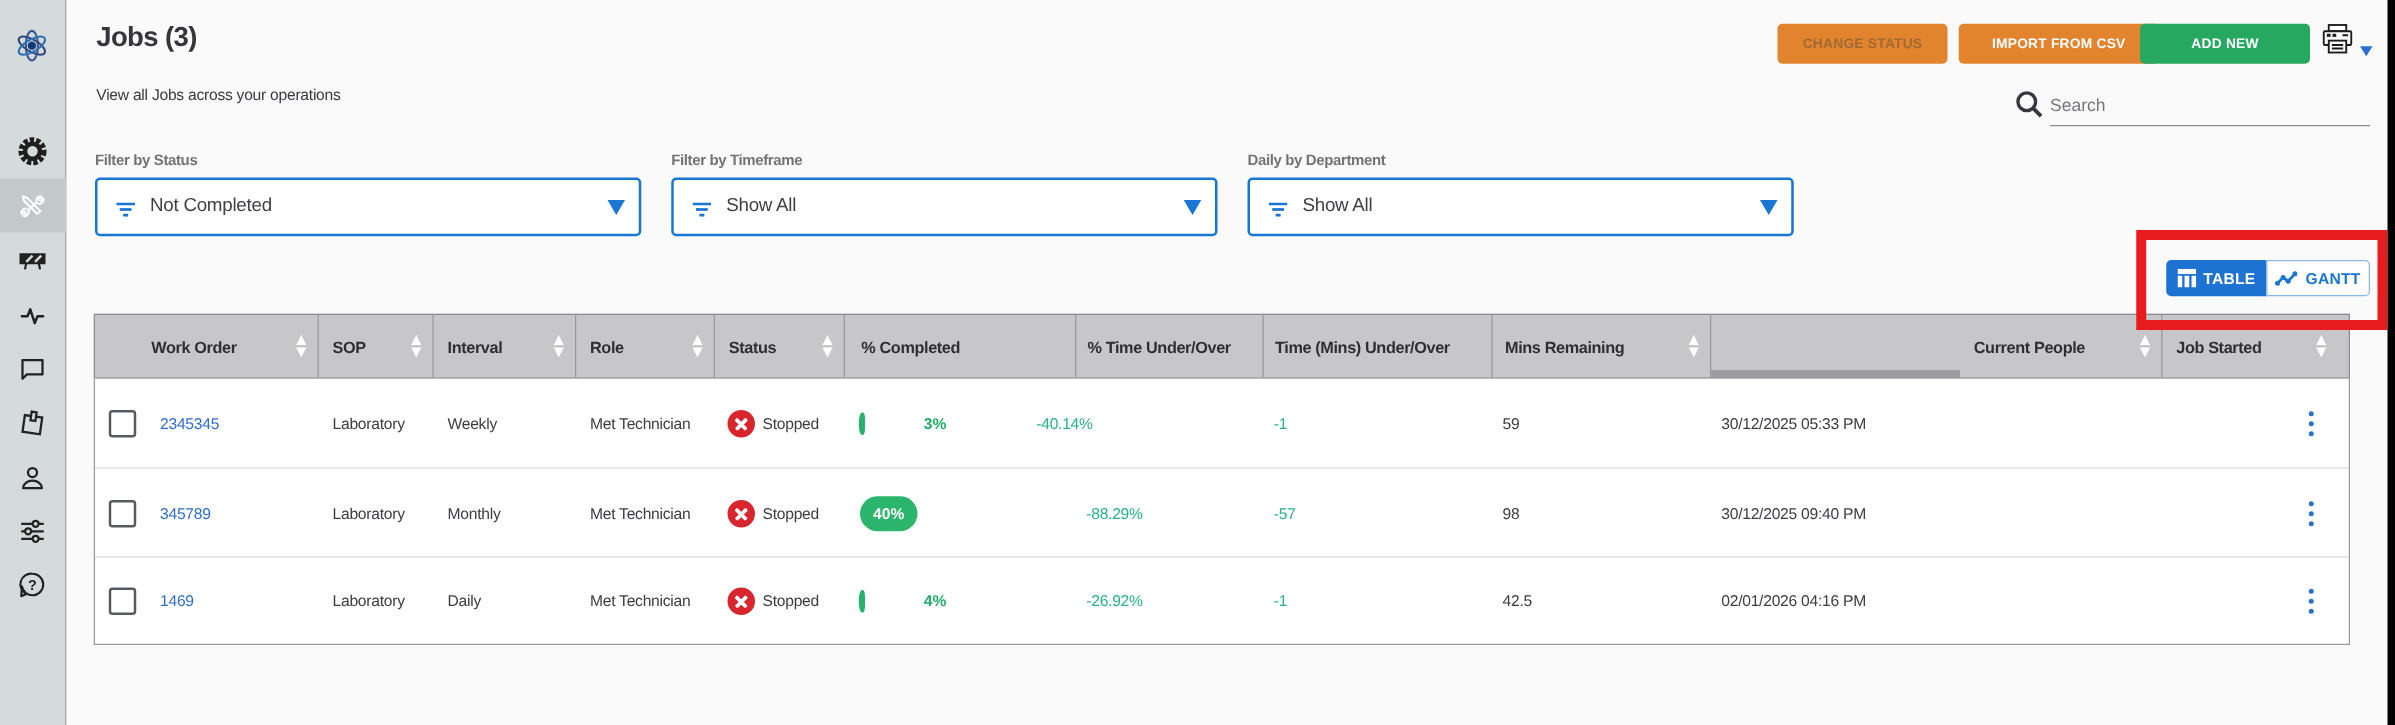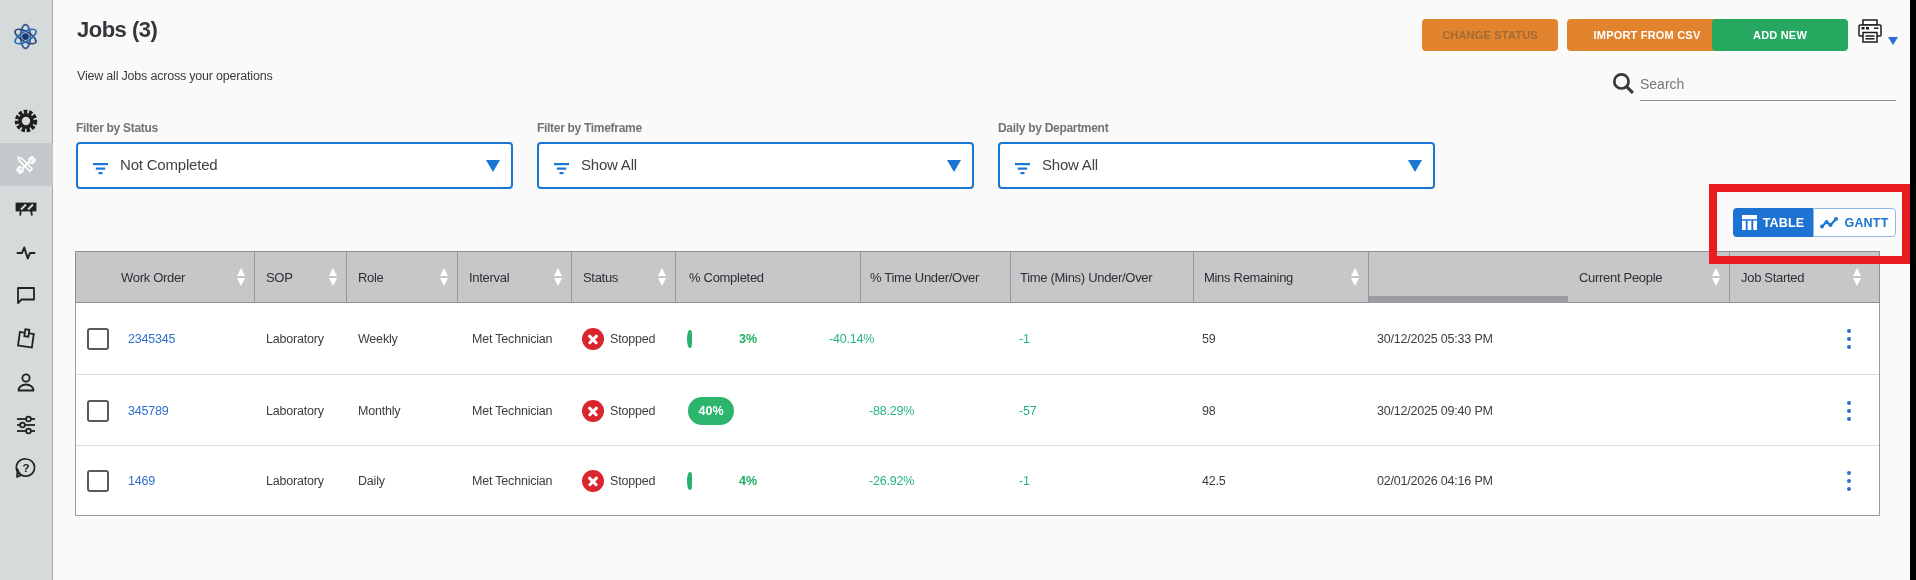--- a/index.html
+++ b/index.html
@@ -21,21 +21,21 @@
   .ftri { top:160px; width:0; height:0; border-left:7px solid transparent; border-right:7px solid transparent; border-top:12px solid #1976d2; }
   .ficon { top:161px; }
   
   #tbtn { left:1733px; top:208px; width:80px; height:29px; background:#1e73d2; border-radius:4px 0 0 4px; color:#fff; }
   #gbtn { left:1813px; top:208px; width:83px; height:29px; background:#fff; border:1px solid #8db9e8; border-radius:0 4px 4px 0; color:#1976d2; }
   .tog { font-size:12.5px; font-weight:bold; letter-spacing:0.2px; display:flex; align-items:center; justify-content:center; gap:6px; }
   
   #thead { left:75px; top:251px; width:1805px; height:52px; background:#c7c7c9; border:1px solid #8f8f93; display:flex; }
   .hc { height:100%; border-right:1px solid #98989c; position:relative; display:flex; align-items:center; }
   .hc:last-child { border-right:none; }
-  .hc span { font-size:13px; font-weight:normal; letter-spacing:-0.3px; color:#2e2e33; }
+  .hc span { font-size:13px; font-weight:bold; letter-spacing:-0.3px; color:#2e2e33; }
   .dark { background:#9d9da1; }
   .dark span { color:#fff; }
   .arrows { position:absolute; right:8px; top:50%; margin-top:-9px; width:9px; height:18px; }
   .arrows .up { position:absolute; left:0; top:0; width:0; height:0; border-left:4.5px solid transparent; border-right:4.5px solid transparent; border-bottom:8px solid #fff; }
   .arrows .dn { position:absolute; left:0; top:10px; width:0; height:0; border-left:4.5px solid transparent; border-right:4.5px solid transparent; border-top:8px solid #fff; }
   #tbody { left:75px; top:303px; width:1805px; height:213px; background:#fff; border:1px solid #9a9a9e; border-top:none; }
   .row { position:absolute; left:0; width:1803px; height:71px; }
   .row .cell { position:absolute; top:50%; transform:translateY(-50%); font-size:12.5px; letter-spacing:-0.2px; color:#3c3c42; white-space:nowrap; }
   .sepline { position:absolute; left:0; width:1803px; height:1px; background:#dcdcde; }
   .cb { position:absolute; left:11px; top:50%; margin-top:-11px; width:22px; height:22px; border:2px solid #565b5f; border-radius:3px; background:#fff; }
@@ -145,29 +145,29 @@
           <i class="dn"></i>
         </span>
       </div>
     <div class="hc" style="width:92px;">
         <span style="margin-left:11px;">SOP</span>
         <span class="arrows">
           <i class="up"></i>
           <i class="dn"></i>
         </span>
       </div>
+    <div class="hc" style="width:114px;">
+        <span style="margin-left:11px;">Interval</span>
+        <span class="arrows">
+          <i class="up"></i>
+          <i class="dn"></i>
+        </span>
+      </div>
     <div class="hc" style="width:111px;">
         <span style="margin-left:11px;">Role</span>
-        <span class="arrows">
-          <i class="up"></i>
-          <i class="dn"></i>
-        </span>
-      </div>
-    <div class="hc" style="width:114px;">
-        <span style="margin-left:11px;">Interval</span>
         <span class="arrows">
           <i class="up"></i>
           <i class="dn"></i>
         </span>
       </div>
     <div class="hc" style="width:104px;">
         <span style="margin-left:11px;">Status</span>
         <span class="arrows">
           <i class="up"></i>
           <i class="dn"></i>

